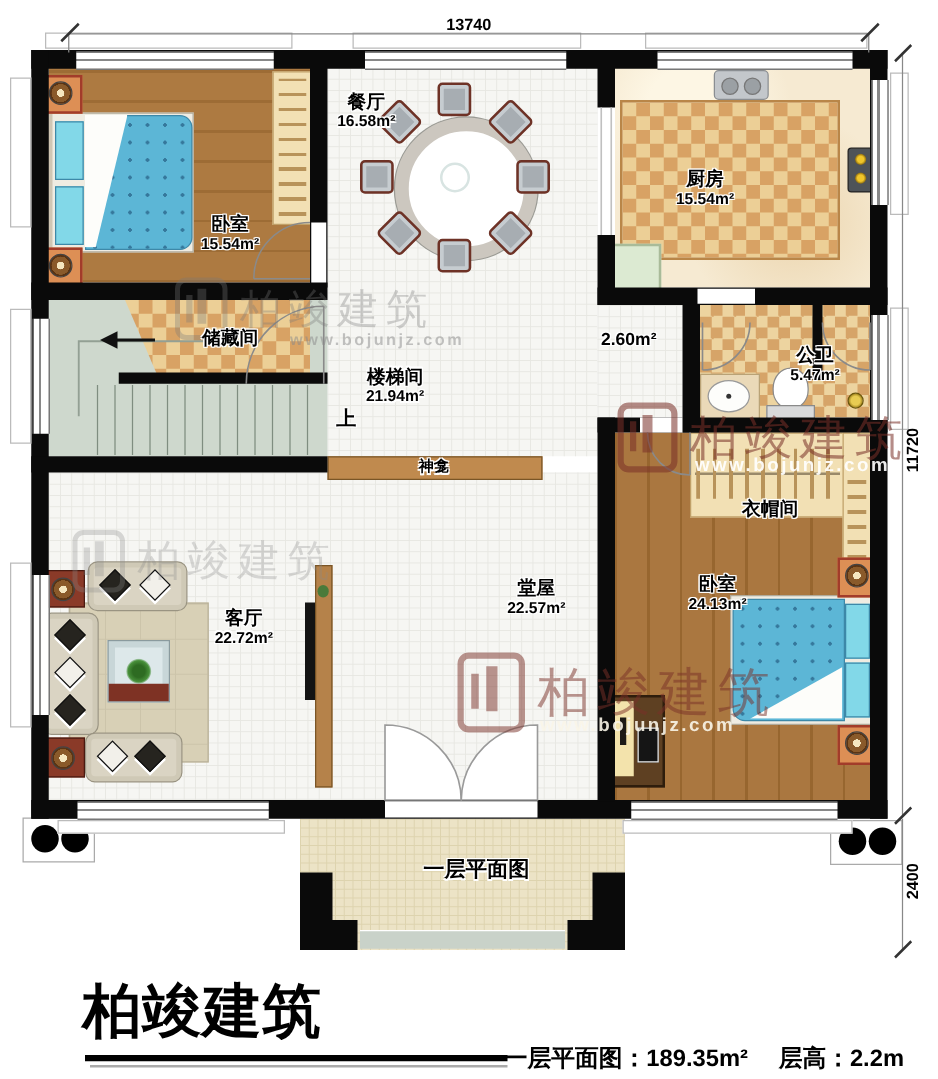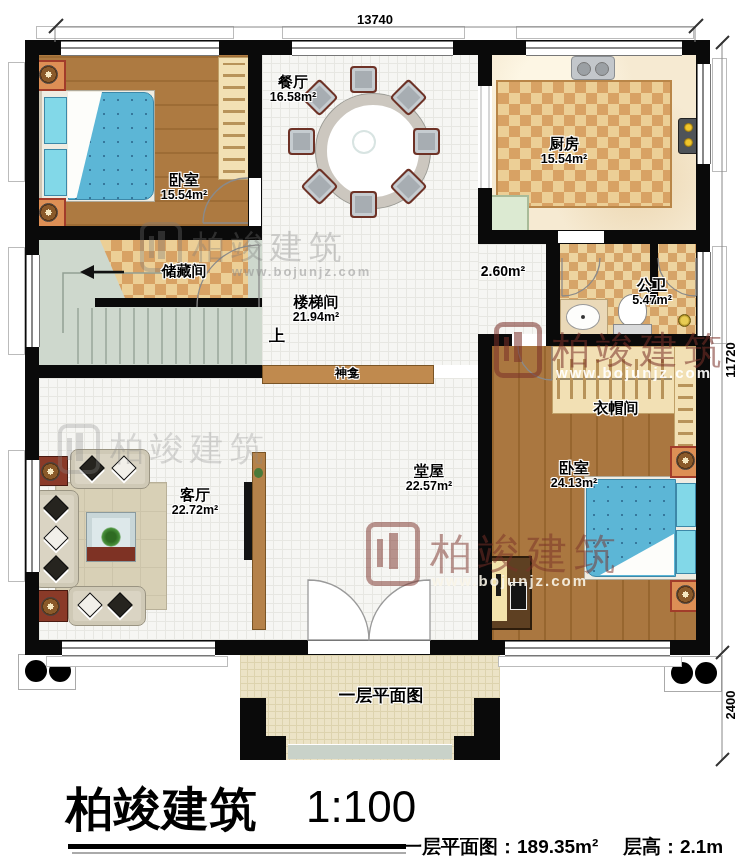--- a/index.html
+++ b/index.html
@@ -347,22 +347,21 @@
   </div>
   <div class="room-label" style="left:347px;top:367px">
     <div class="rname" style="font-size:12px;line-height:13px">神龛</div>
   </div>
 
   <div class="dimtxt" style="left:375px;top:12px;transform:translateX(-50%)">13740</div>
   <div class="dimtxt" style="left:730px;top:360px;transform:translate(-50%,-50%) rotate(-90deg)">11720</div>
   <div class="dimtxt" style="left:730px;top:705px;transform:translate(-50%,-50%) rotate(-90deg)">2400</div>
 
   <div class="tb-title">柏竣建筑</div>
-  <div class="tb-scale">1:100</div>
   <div class="tb-underline1"></div>
   <div class="tb-underline2"></div>
   <div class="stat" style="top:834px">
     <span>一层平面图：</span><span>189.35m²</span>
     <span style="display:inline-block;width:14px"></span>
-    <span>层高：</span><span>2.1m</span>
+    <span>层高：</span><span>2.2m</span>
   </div>
 
 </div>
 
 </body></html>

